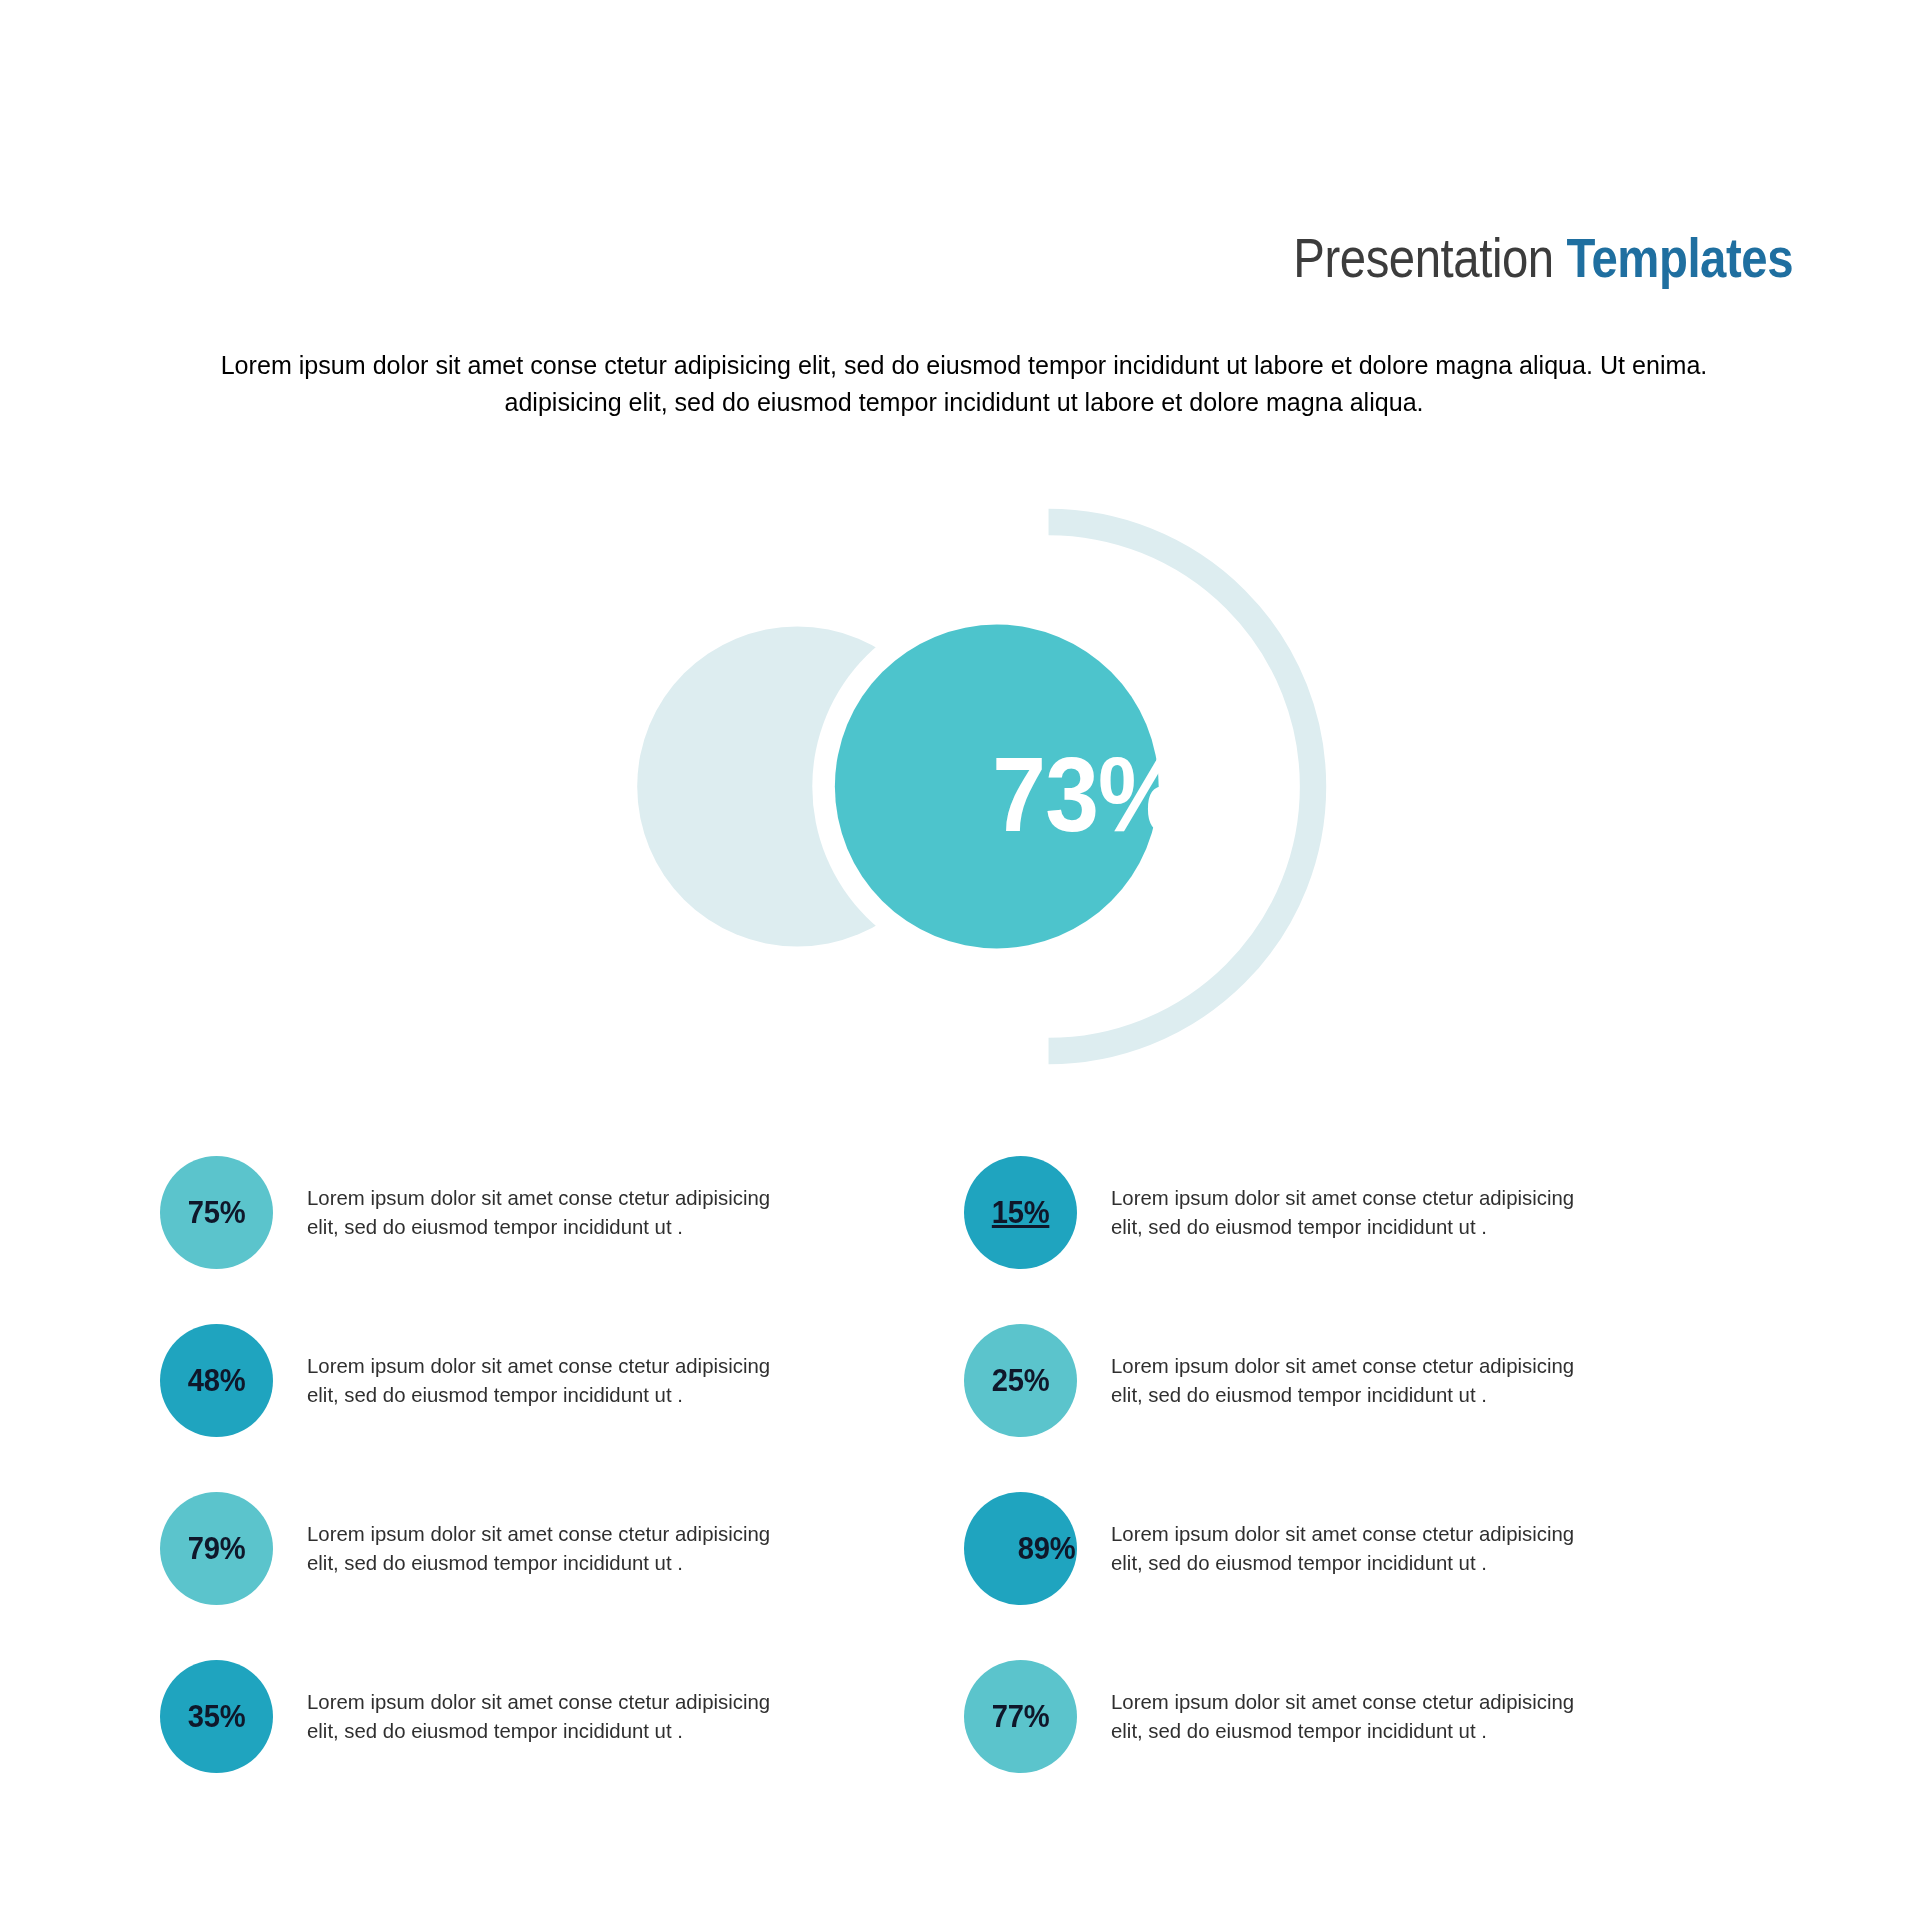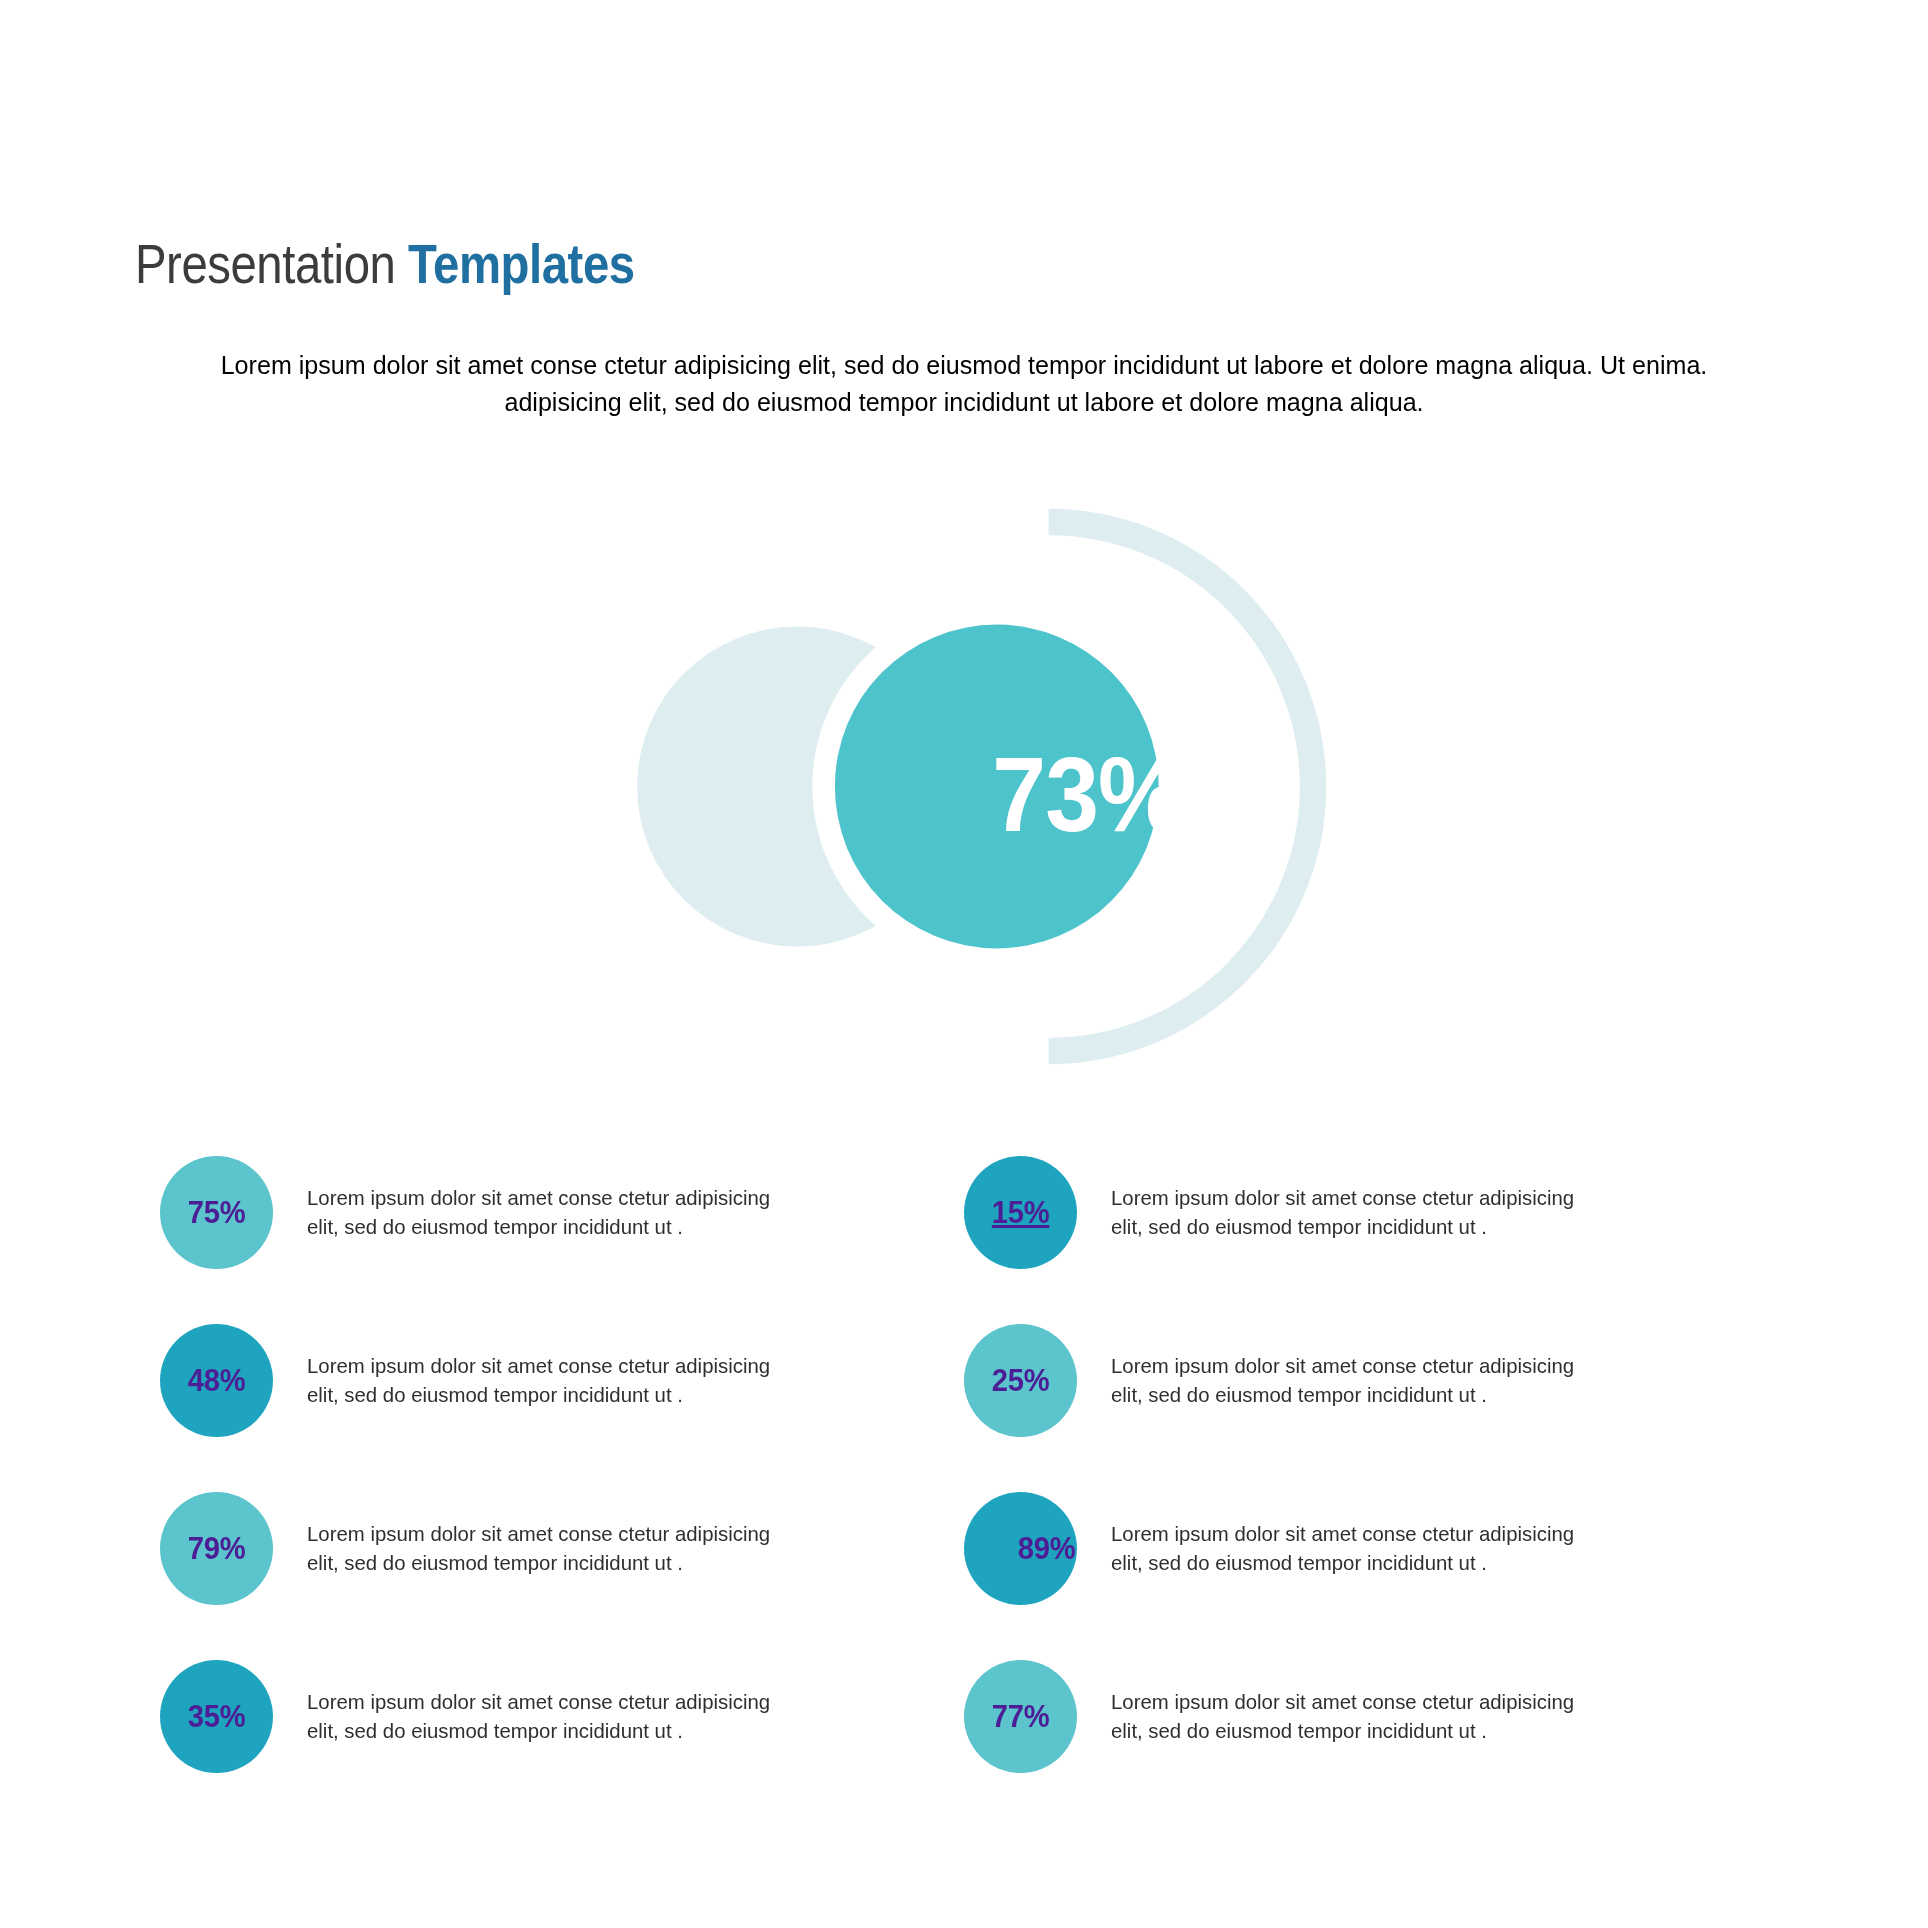--- a/index.html
+++ b/index.html
@@ -11,24 +11,24 @@
     height: 1928px;
     background: #ffffff;
     font-family: "Liberation Sans", sans-serif;
     overflow: hidden;
     position: relative;
   }
 
   
   .header {
     position: absolute;
-    top: 236px;
+    top: 230px;
     left: 0;
     width: 1928px;
-    text-align: left;
+    text-align: right;
   }
   .title {
     font-size: 55px;
     line-height: 1.05;
     letter-spacing: -0.5px;
     white-space: nowrap;
     transform: scaleX(0.86);
     transform-origin: center center;
   }
   .title-main {
@@ -119,21 +119,21 @@
     height: 113px;
   }
   .legend-badge {
     flex: 0 0 auto;
     width: 113px;
     height: 113px;
     border-radius: 50%;
     display: flex;
     align-items: center;
     justify-content: center;
-    color: #4c1d95;
+    color: #0f172a;
     font-size: 31px;
     font-weight: 700;
     letter-spacing: -0.3px;
   }
   .legend-badge span { transform: scaleX(0.94); display:block; }
   .legend-text {
     color: #2f2f2f;
     font-size: 21px;
     line-height: 1.36;
     max-width: 650px;

